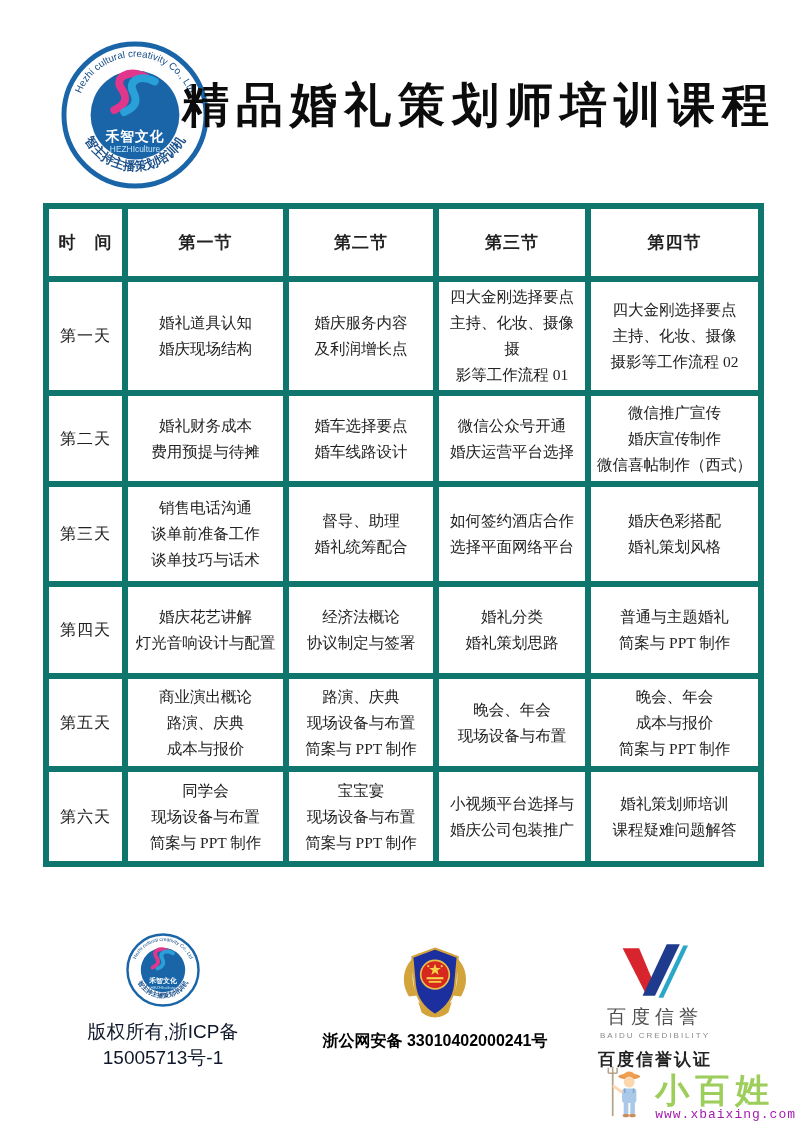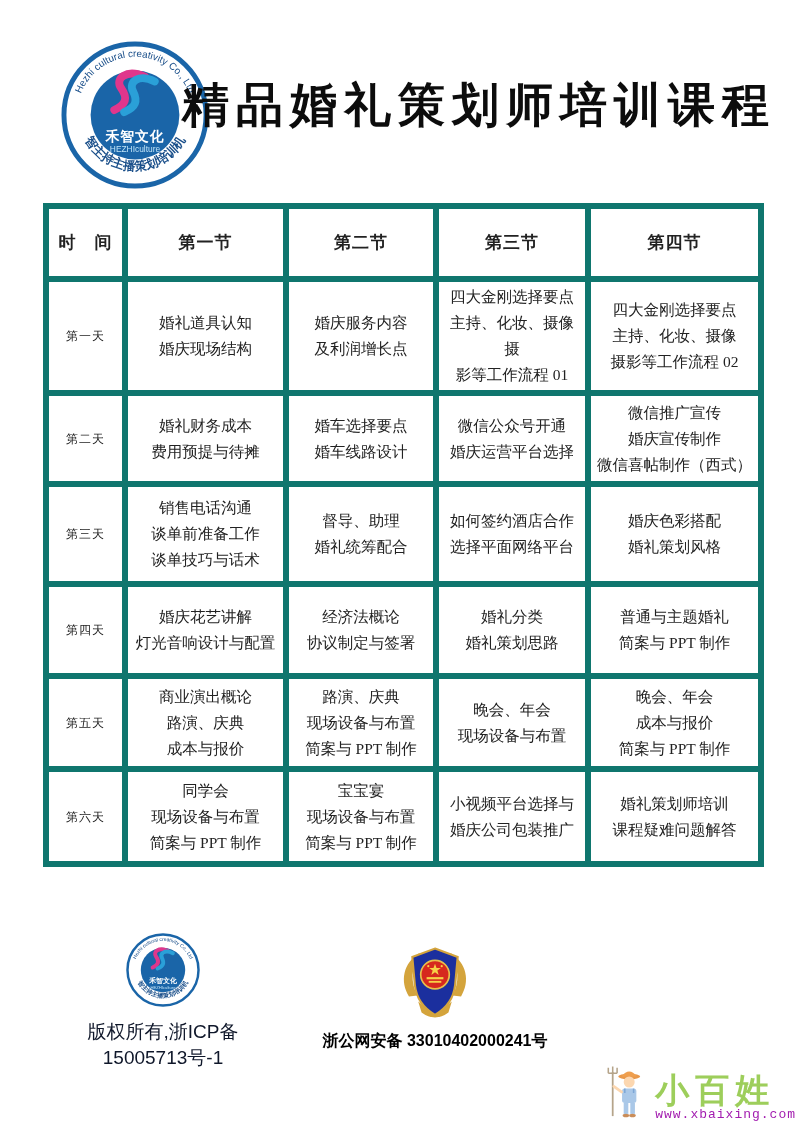--- a/index.html
+++ b/index.html
@@ -18,21 +18,21 @@
   }
 
   
   .table-wrap{position:absolute;left:43px;top:203px;width:715px;}
   table{border-collapse:collapse;width:100%;table-layout:fixed;
         font-family:"Liberation Serif",serif;}
   th,td{border:6px solid #0f766e;text-align:center;vertical-align:middle;
         padding:2px 4px;color:#222;}
   thead th{font-size:17px;font-weight:bold;height:63px;letter-spacing:1px;}
   tbody td{font-size:15.5px;line-height:26px;}
-  tbody td.day-cell{font-size:12px;letter-spacing:1px;}
+  tbody td.day-cell{font-size:16px;letter-spacing:1px;}
   tbody tr:nth-child(1){height:104px;}
   tbody tr:nth-child(2){height:91px;}
   tbody tr:nth-child(3){height:100px;}
   tbody tr:nth-child(4){height:92px;}
   tbody tr:nth-child(5){height:93px;}
   tbody tr:nth-child(6){height:95px;}
 
   
   .foot-col{position:absolute;text-align:center;}
   .foot-copy{left:48px;top:933px;width:230px;}
@@ -176,20 +176,30 @@
       <circle cx="50" cy="40" r="17" fill="#d6281e" stroke="#e8bf4a" stroke-width="2"></circle>
       <polygon points="50,27 51.8,32 57,32 52.8,35.2 54.4,40.4 50,37.2 45.6,40.4 47.2,35.2 43,32 48.2,32" fill="#f7d147"></polygon>
       <circle cx="42" cy="30" r="1.3" fill="#f7d147"></circle>
       <circle cx="58" cy="30" r="1.3" fill="#f7d147"></circle>
       <rect x="40" y="43" width="20" height="2.6" fill="#f7d147"></rect>
       <rect x="42.5" y="47.5" width="15" height="2.2" fill="#f7d147"></rect>
     </svg>
     <div class="police-text">浙公网安备 33010402000241号</div>
   </div>
 
+  <div class="foot-col foot-baidu">
+    <svg class="baidu-v" viewBox="0 0 110 90" aria-hidden="true">
+      <polygon points="8,12 32,12 52,60 41,77" fill="#d8252d"></polygon>
+      <polygon points="72,6 91,6 55,81 37,81" fill="#1e3b8d"></polygon>
+      <polygon points="96,8 103,8 67,84 60,84" fill="#2aa7c8"></polygon>
+    </svg>
+    <div class="baidu-name">百度信誉</div>
+    <div class="baidu-en">BAIDU CREDIBILITY</div>
+    <div class="baidu-cert">百度信誉认证</div>
+  </div>
 
   <div class="watermark">
     <svg class="wm-figure" viewBox="0 0 40 52" aria-hidden="true">
       <line x1="7" y1="7" x2="7" y2="47" stroke="#b5a48a" stroke-width="1.6"></line>
       <path d="M3,8 H11 M3,3 V8 M7,2 V8 M11,3 V8" stroke="#b5a48a" stroke-width="1.4" fill="none"></path>
       <ellipse cx="22" cy="11" rx="10" ry="2.6" fill="#e8984a"></ellipse>
       <path d="M15,11 Q22,2 29,11 Z" fill="#ef9f4e"></path>
       <circle cx="22" cy="16" r="5" fill="#fcd7b0"></circle>
       <rect x="15.5" y="22" width="13" height="13" rx="2.5" fill="#aac8e8"></rect>
       <line x1="18" y1="22" x2="18" y2="26" stroke="#7da7d6" stroke-width="1.4"></line>

